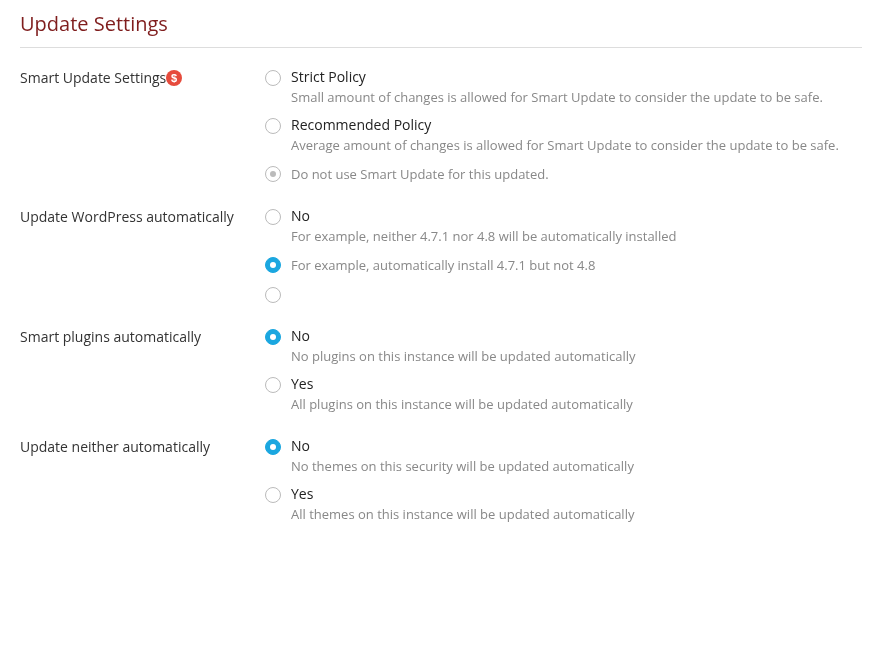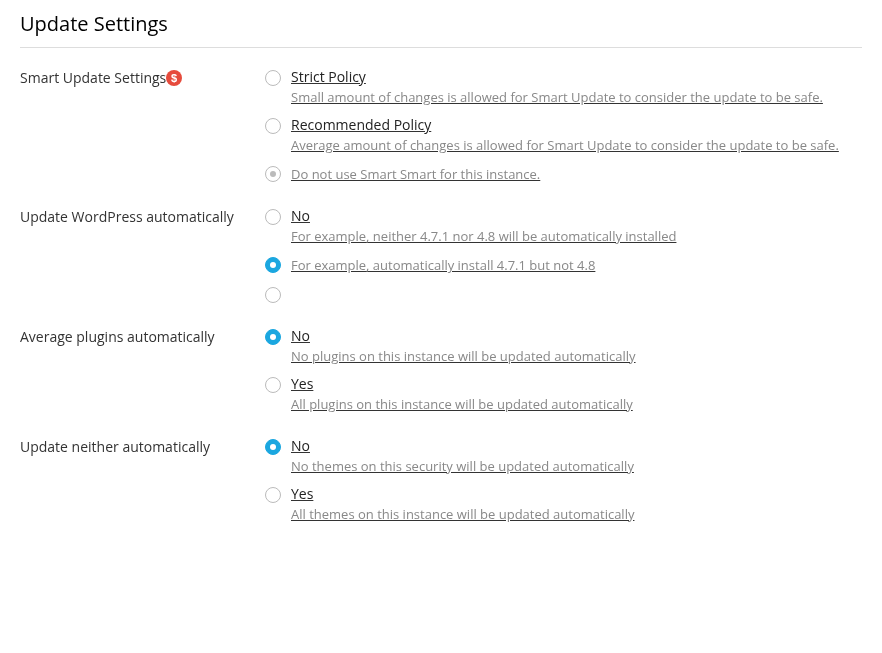--- a/index.html
+++ b/index.html
@@ -5,21 +5,21 @@
     * { box-sizing: border-box; margin: 0; padding: 0; }
     body {
       font-family: "Open Sans", "Helvetica Neue", Arial, sans-serif;
       color: #333;
       background: #fff;
       padding: 10px 20px;
     }
     .page-title {
       font-size: 20px;
       font-weight: 400;
-      color: #000000;
+      color: #7f1d1d;
       padding-bottom: 10px;
       margin-bottom: 0;
     }
     .hr-top {
       border: none;
       border-top: 1px solid #ddd;
       margin-bottom: 20px;
     }
     .form-body { padding: 0; }
     .form-row {
@@ -76,21 +76,21 @@
       border-color: #bbb;
       background: #fff;
     }
     .radio-visual.selected-disabled::after {
       content: "";
       width: 6px;
       height: 6px;
       background: #bbb;
       border-radius: 50%;
     }
-    .radio-text { display: flex; flex-direction: column; text-decoration: underline; }
+    .radio-text { display: flex; flex-direction: column; }
     .radio-label {
       font-size: 14px;
       color: #222;
       line-height: 1.35;
     }
     .radio-desc {
       font-size: 13px;
       color: #888;
       line-height: 1.4;
       margin-top: 1px;
@@ -125,21 +125,21 @@
       <label class="radio-option">
         <span class="radio-visual"></span>
         <span class="radio-text">
           <span class="radio-label">Recommended Policy</span>
           <span class="radio-desc">Average amount of changes is allowed for Smart Update to consider the update to be safe.</span>
         </span>
       </label>
       <label class="radio-option">
         <span class="radio-visual selected-disabled"></span>
         <span class="radio-text">
-          <span class="radio-desc">Do not use Smart Smart for this instance.</span>
+          <span class="radio-desc">Do not use Smart Update for this updated.</span>
         </span>
       </label>
     </div>
   </div>
 
   <div class="form-row">
     <div class="form-label">
       <span>Update WordPress automatically</span>
     </div>
     <div class="options-col">
@@ -157,21 +157,21 @@
         </span>
       </label>
       <label class="radio-option">
         <span class="radio-visual"></span>
       </label>
     </div>
   </div>
 
   <div class="form-row">
     <div class="form-label">
-      <span>Average plugins automatically</span>
+      <span>Smart plugins automatically</span>
     </div>
     <div class="options-col">
       <label class="radio-option">
         <span class="radio-visual selected"></span>
         <span class="radio-text">
           <span class="radio-label">No</span>
           <span class="radio-desc">No plugins on this instance will be updated automatically</span>
         </span>
       </label>
       <label class="radio-option">

